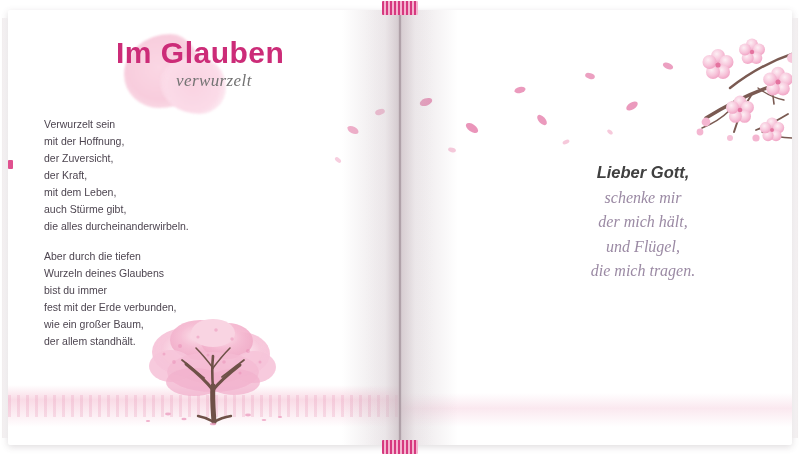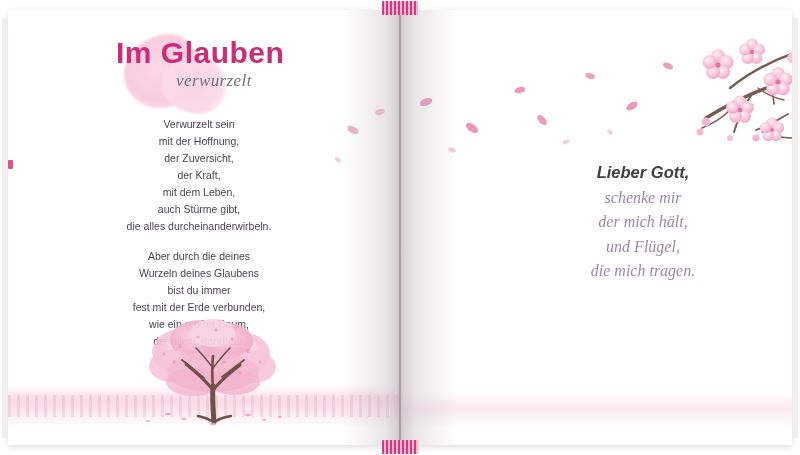--- a/index.html
+++ b/index.html
@@ -163,21 +163,21 @@
     font-size: 17px;
     color: #737373;
     letter-spacing: 0.4px;
   }
 
   
   .poem {
     position: absolute;
     left: 36px; top: 106px;
     width: 310px;
-    text-align: center;
+    text-align: left;
     font-family: "Liberation Sans", sans-serif;
     font-size: 10.5px;
     line-height: 1.62;
     color: #4d4550;
   }
   .poem .stanza + .stanza { margin-top: 13px; }
   .poem .line { display: block; white-space: nowrap; }
 
   
   .prayer {
@@ -256,21 +256,21 @@
       <div class="stanza">
         <span class="line">Verwurzelt sein</span>
         <span class="line">mit der Hoffnung,</span>
         <span class="line">der Zuversicht,</span>
         <span class="line">der Kraft,</span>
         <span class="line">mit dem Leben,</span>
         <span class="line">auch Stürme gibt,</span>
         <span class="line">die alles durcheinanderwirbeln.</span>
       </div>
       <div class="stanza">
-        <span class="line">Aber durch die deines</span>
+        <span class="line">Aber durch die tiefen</span>
         <span class="line">Wurzeln deines Glaubens</span>
         <span class="line">bist du immer</span>
         <span class="line">fest mit der Erde verbunden,</span>
         <span class="line">wie ein großer Baum,</span>
         <span class="line">der allem standhält.</span>
       </div>
     </div>
 
     <div class="ground"></div>
     <div class="ground-streaks"></div>

